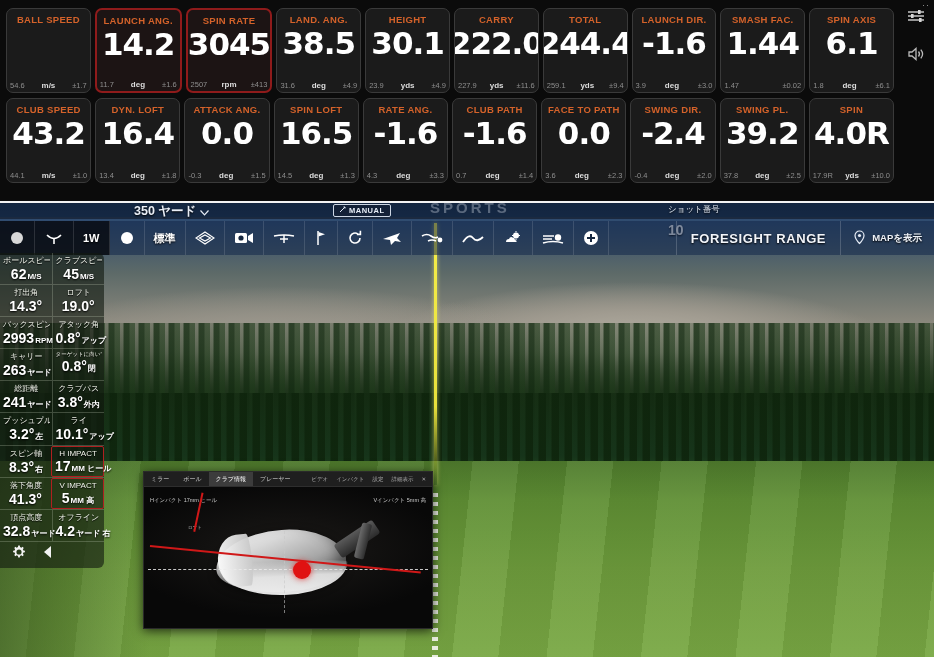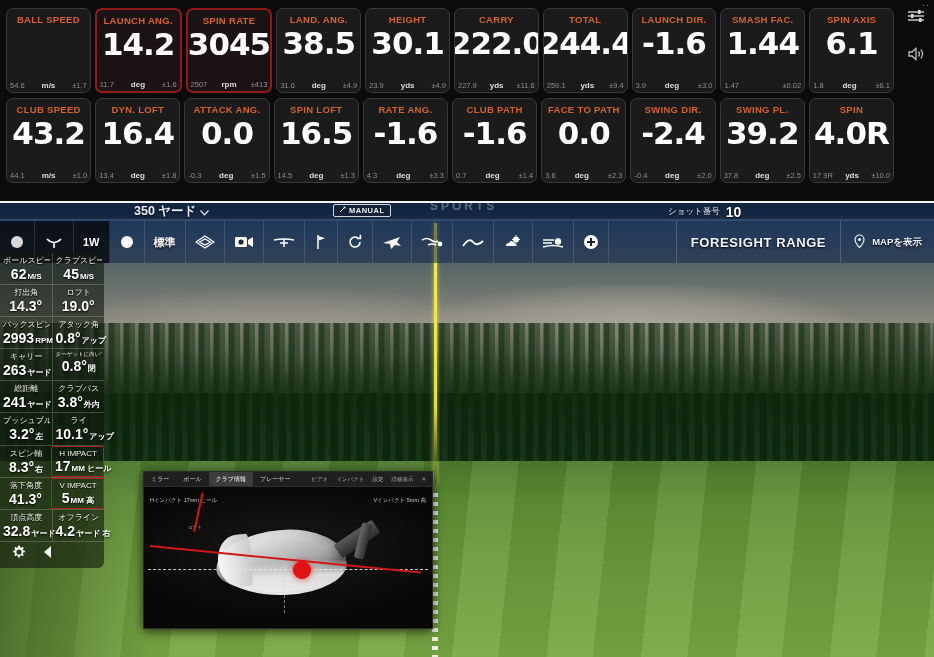--- a/index.html
+++ b/index.html
@@ -151,29 +151,29 @@
     position: absolute; left: 333px; top: 1px;
     border: 1px solid #cdd7e4; border-radius: 2px;
     background: rgba(20,30,48,.55);
     color: #e7eef7; font-size: 7.5px; font-weight: bold;
     padding: 1px 5px; display: flex; align-items: center; gap: 3px;
     letter-spacing: .5px;
     justify-content: space-between;
   }
   .shot-no {
     position: absolute; left: 668px; top: 1px;
-    display: flex; align-items: center; gap: 6px;
-    color: #dfe7f2; text-shadow: 0 1px 2px #000;
+    display: flex; align-items: flex-start; gap: 6px;
+    color: #dfe7f2; text-shadow: 0 1px 2px #000; flex-direction: column;
   }
   .shot-no .lbl { font-size: 8.5px; }
   .shot-no .val { font-size: 14px; font-weight: bold; color: #fff; }
 
   
   .sim-toolbar {
-    position: absolute; left: 0; top: 18px; width: 100%; height: 42px;
+    position: absolute; left: 0; top: 18px; width: 100%; height: 34px;
     background: rgba(18,38,72,0.55);
     display: flex; align-items: stretch;
   }
   .tb-item {
     display: flex; align-items: center; justify-content: center;
     gap: 5px; padding: 0 9px; cursor: pointer;
     border-right: 1px solid rgba(255,255,255,0.13);
     color: #fff;
   }
   .tb-item.dark { background: rgba(6,8,12,0.78); }
@@ -186,21 +186,21 @@
     text-shadow: 0 1px 2px #000;
   }
   .tb-map {
     display: flex; align-items: center; gap: 6px; padding: 0 12px;
     color: #eef2f8; font-size: 9.5px; font-weight: bold;
     border-left: 1px solid rgba(255,255,255,.18); cursor: pointer;
     text-shadow: 0 1px 2px #000;
   }
   .sports-wm {
     position: absolute; left: 430px; top: -4px;
-    color: rgba(235,240,250,.33); font-size: 12px; font-weight: bold;
+    color: rgba(235,240,250,.33); font-size: 15px; font-weight: bold;
     letter-spacing: 3px;
   }
 
   
   .side-metrics {
     position: absolute; left: 0; top: 50px; width: 104px;
     background: rgba(18,26,16,0.62);
     border-radius: 0 6px 6px 0;
     padding-bottom: 2px;
   }

